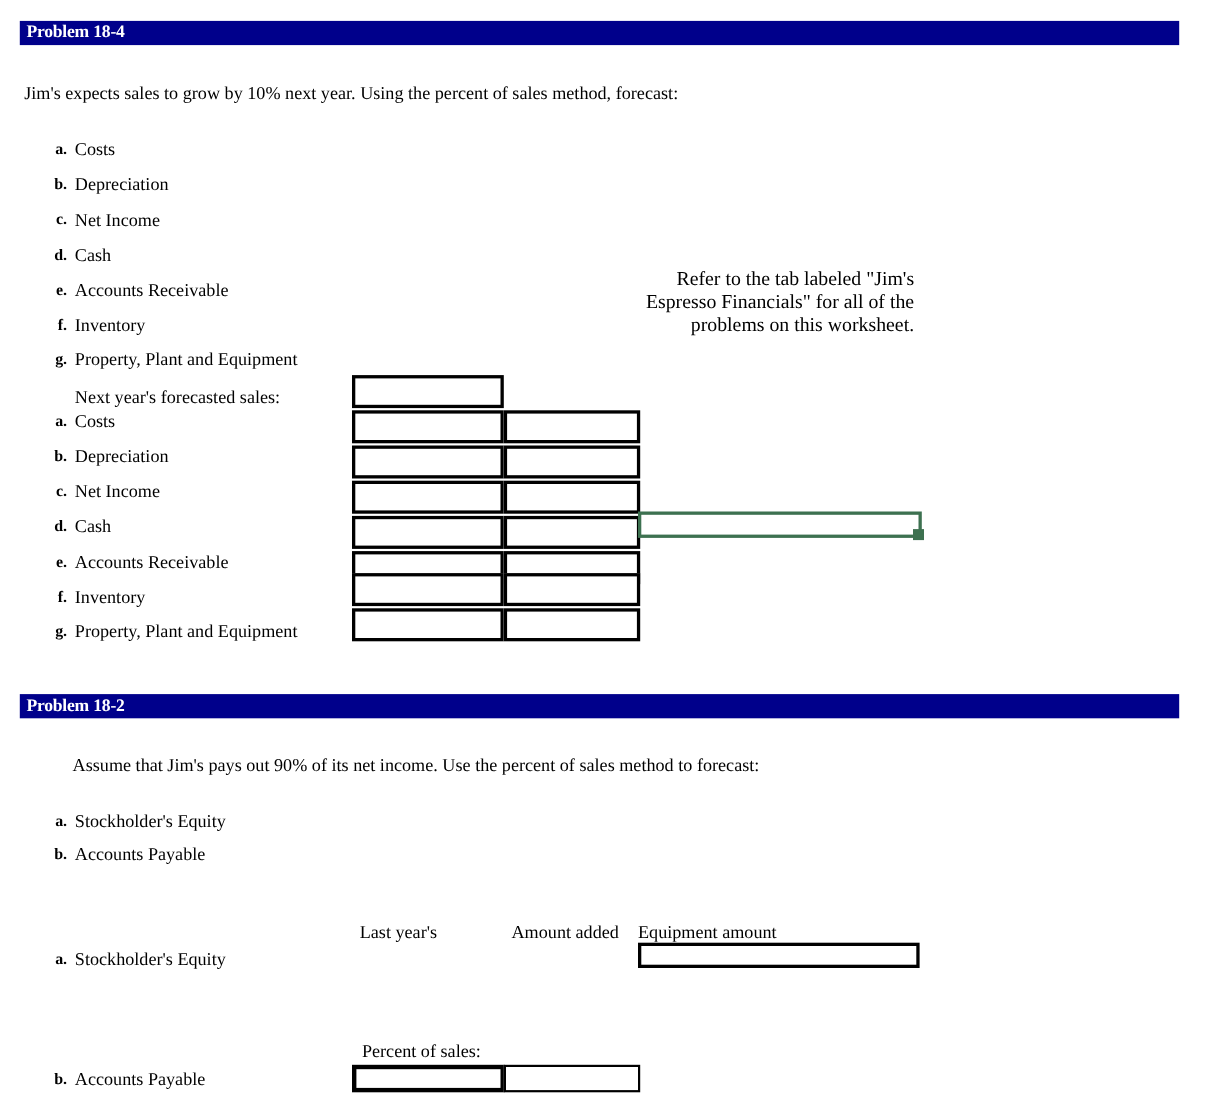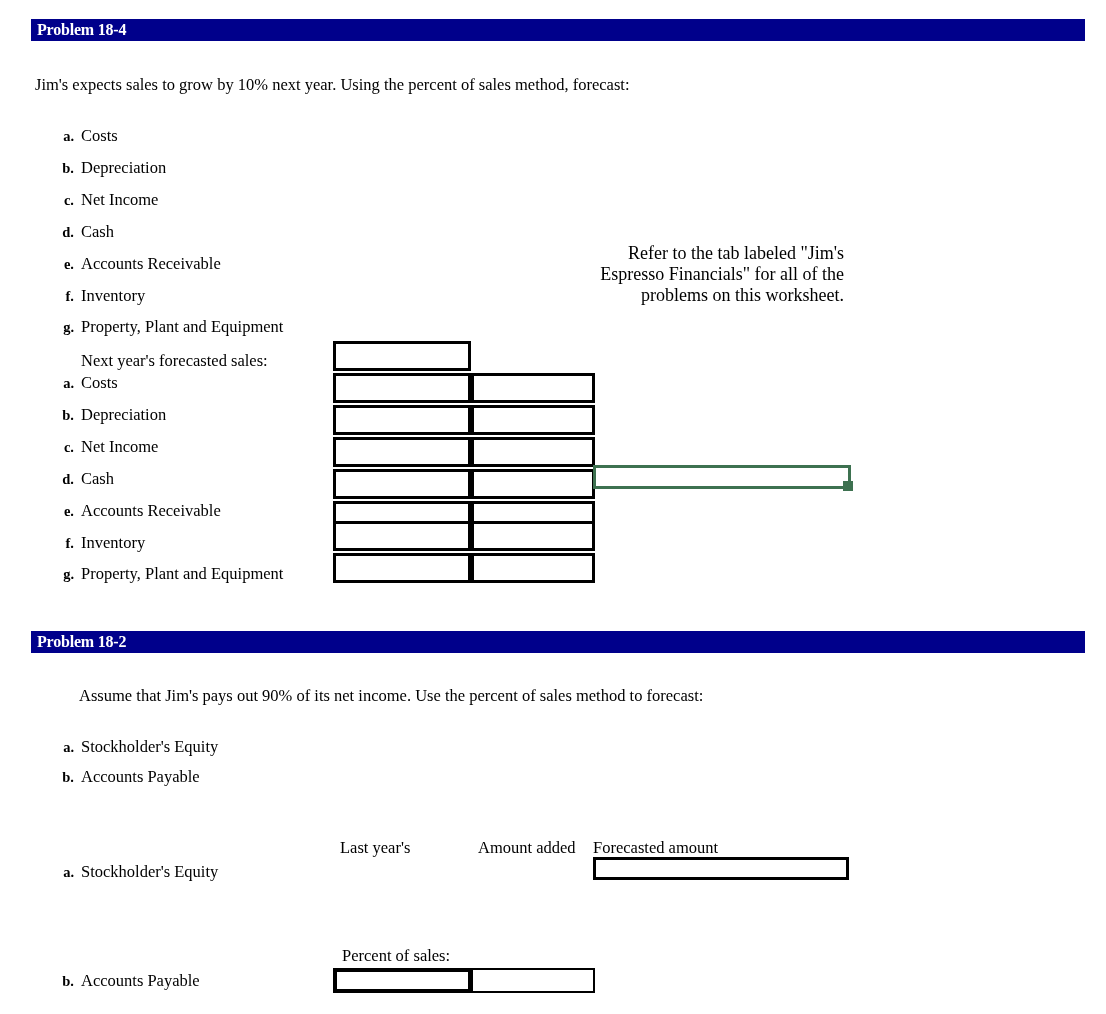--- a/index.html
+++ b/index.html
@@ -11,21 +11,21 @@
   body {
     width: 1106px;
     height: 1014px;
     position: relative;
     font-family: "Liberation Serif", "DejaVu Serif", serif;
     color: #000000;
     overflow: hidden;
   }
   .sheet {
     position: absolute;
-    left: 13px; top: 0;
+    left: 0; top: 0;
     width: 1044px;
     height: 1014px;
   }
   
   .banner {
     position: absolute;
     background: #00008B;
     color: #ffffff;
     font-weight: bold;
     font-size: 16px;
@@ -296,21 +296,21 @@
     <span class="marker">a.</span>
     <span class="text">Stockholder's Equity</span>
   </div>
   <div class="item list3" style="top:767px;">
     <span class="marker">b.</span>
     <span class="text">Accounts Payable</span>
   </div>
 
   <div class="colhead" id="head-last-year">Last year's</div>
   <div class="colhead" id="head-amount-added">Amount added</div>
-  <div class="colhead" id="head-forecasted-amount">Forecasted amount</div>
+  <div class="colhead" id="head-forecasted-amount">Equipment amount</div>
 
   <div class="item list3" style="top:862px;">
     <span class="marker">a.</span>
     <span class="text">Stockholder's Equity</span>
   </div>
 
   <div id="box-forecasted-amount"></div>
 
   <div class="colhead" id="head-percent-of-sales">Percent of sales:</div>
   <div class="colhead" id="head-forecasted">Forecasted:</div>

